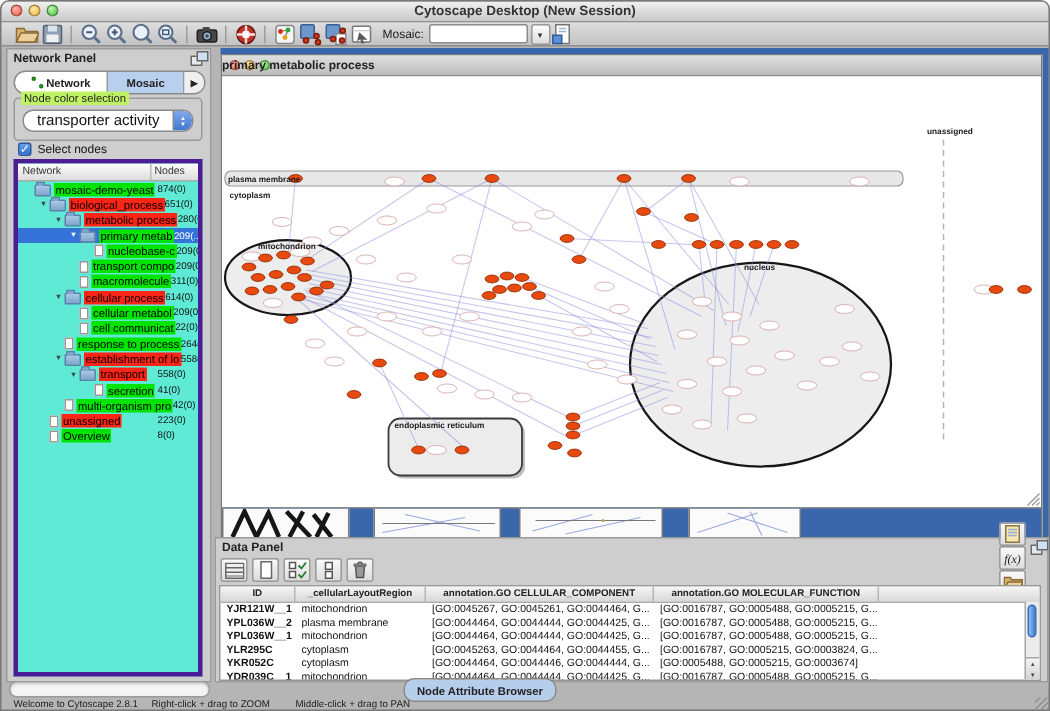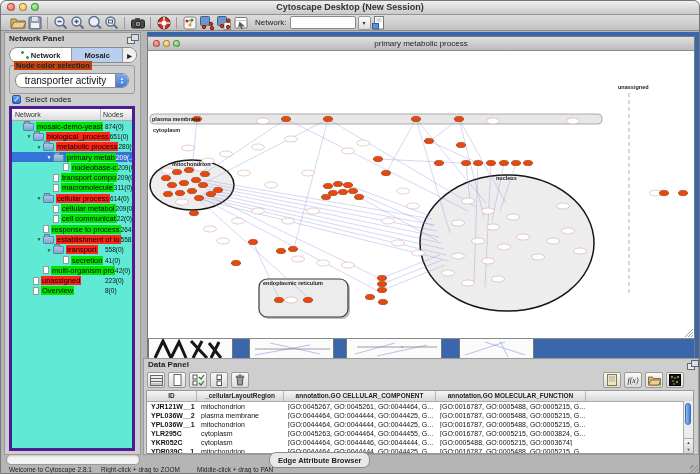--- a/index.html
+++ b/index.html
@@ -39,21 +39,21 @@
   .cptab:nth-child(1){flex:1.25;}
   .cptab:nth-child(2){flex:1;}
   .cptab.sel{background:#b9cfee;}
   .cptab-arrow{width:13px;display:flex;align-items:center;justify-content:center;font-size:6px;color:#222;background:#efefef;}
   .net-mini{position:relative;width:8px;height:8px;display:inline-block;}
   .net-mini::before,.net-mini::after{content:"";position:absolute;width:3px;height:3px;border-radius:50%;
     background:#2db82d;border:1px solid #177a17;box-sizing:border-box;}
   .net-mini::before{left:0;top:0;}
   .net-mini::after{right:0;bottom:0;}
   .groupbox{position:absolute;left:8px;top:64px;width:124px;height:27px;border:1px solid #9b9b9b;border-radius:3px;}
-  .legend{position:absolute;top:-5px;left:4px;background:#c2410c;padding:0 2px;font-size:7.5px;font-weight:bold;color:#222;}
+  .legend{position:absolute;top:-5px;left:4px;background:#bef264;padding:0 2px;font-size:7.5px;font-weight:normal;color:#222;}
   .combo{position:absolute;left:5px;top:7px;width:112px;height:13px;background:#fff;border:1px solid #8a8a8a;
     border-radius:7px;display:flex;align-items:center;overflow:hidden;}
   .combo-val{flex:1;text-align:center;font-size:10px;color:#111;}
   .combo-step{width:12px;height:100%;background:linear-gradient(#7fa9ec,#3f77cf);display:flex;flex-direction:column;
     align-items:center;justify-content:center;color:#fff;font-size:4px;line-height:4px;border-left:1px solid #8a8a8a;}
   .check-row{position:absolute;left:11px;top:94px;display:flex;align-items:center;gap:4px;}
   .checkbox{width:9px;height:9px;border-radius:2px;background:linear-gradient(#6aa2ec,#2f6cd0);border:1px solid #2a569f;
     color:#fff;font-size:8px;line-height:8px;display:flex;align-items:center;justify-content:center;box-sizing:border-box;}
   .check-label{font-size:8px;color:#111;}
   .tree{position:absolute;left:8px;top:105px;width:126px;height:345px;background:#5eead4;border:3px solid #4c1d95;
@@ -77,34 +77,34 @@
   .hl-red{background:#fe2416;}
   .tfill{flex:1;}
   .tcount{width:27px;font-size:6.5px;color:#111;flex:0 0 auto;}
   .trow.sel .tcount{color:#fff;}
   
   .bg-blue-top{position:absolute;left:146px;top:31px;width:552px;height:5px;background:#3a67ac;}
   .bg-blue-right{position:absolute;left:694px;top:31px;width:5px;height:326px;background:#3a67ac;}
   .net-window{position:absolute;left:146px;top:35px;width:548px;height:322px;background:#fff;border:1px solid #7a7a7a;
     box-sizing:border-box;}
   .net-titlebar{position:relative;height:13px;background:linear-gradient(#e0e0e0,#bcbcbc);border-bottom:1px solid #8c8c8c;}
-  .net-title{position:absolute;left:0;right:0;top:0;height:13px;line-height:13px;text-align:center;font-size:8px;
-    font-weight:normal;color:#222;}
+  .net-title{position:absolute;left:0;right:0;top:0;height:13px;line-height:13px;text-align:left;font-size:8px;
+    font-weight:bold;color:#222;}
   .net-lights{position:absolute;left:5px;top:3px;display:flex;gap:3px;}
   .net-lights .light{width:7px;height:7px;}
   .net-canvas{position:relative;width:546px;height:287px;background:#fff;overflow:hidden;}
   .net-strip{position:relative;height:20px;border-top:1px solid #8a8a8a;background:#3a67ac;overflow:hidden;}
   .strip-seg{position:absolute;top:0;height:100%;background:#fbfbfb;border-left:1px solid #777;border-right:1px solid #777;box-sizing:border-box;}
   
   .dp-panel{position:absolute;left:142px;top:357px;width:556px;height:97px;background:#cecece;border:1px solid #9a9a9a;box-sizing:border-box;}
   .dp-header{position:absolute;left:147px;top:359px;font-size:8px;font-weight:bold;color:#222;}
   .dp-toolbar{position:absolute;left:146px;top:371px;width:548px;height:16px;display:flex;align-items:center;}
   .dbtn{width:16px;height:14px;border:1px solid #9a9a9a;border-radius:2px;background:linear-gradient(#fafafa,#dcdcdc);
     display:inline-flex;align-items:center;justify-content:center;margin-right:3px;flex:0 0 auto;}
-  .dp-right{margin-left:auto;display:flex;margin-right:8px;}
+  .dp-right{margin-left:auto;display:flex;margin-right:8px;flex-direction:column;}
   .fx{font-family:"Liberation Serif",serif;font-style:italic;font-size:8px;color:#222;}
   .dp-table{position:absolute;left:145px;top:389px;width:548px;height:64px;background:#fff;border:1px solid #999;
     box-sizing:border-box;overflow:hidden;}
   .dp-thead{display:flex;height:10px;background:linear-gradient(#f6f6f6,#d8d8d8);border-bottom:1px solid #aaa;}
   .thc{font-size:6.5px;font-weight:bold;color:#222;text-align:center;line-height:10px;border-right:1px solid #b5b5b5;
     overflow:hidden;white-space:nowrap;flex:0 0 auto;box-sizing:border-box;}
   .thc.fill{flex:1;border-right:none;}
   .drow{display:flex;height:9px;align-items:center;}
   .dc{font-size:7px;color:#111;padding-left:4px;overflow:hidden;white-space:nowrap;flex:0 0 auto;box-sizing:border-box;}
   .dc.idc{font-weight:bold;}
@@ -232,21 +232,21 @@
           <circle cx="12.5" cy="5.5" r="1.7" fill="#d8391f" stroke="#7c1c0c"></circle>
         </svg>
       </span>
     <span class="tbtn">
         <svg width="16" height="16" viewBox="0 0 16 16">
           <rect x="2" y="2.5" width="12" height="10.5" rx="1" fill="#fff" stroke="#777"></rect>
           <line x1="2" y1="5.5" x2="14" y2="5.5" stroke="#bbb" stroke-width=".8"></line>
           <path d="M6.5 6.5 L12 11.5 L8.8 11.5 L9.8 14 L8 14 L7.2 11.2 L5 12.5 z" fill="#5a5a5a"></path>
         </svg>
       </span>
-    <span class="search-label">Network:</span>
+    <span class="search-label">Mosaic:</span>
     <input class="search-input" value="" style="">
     <span class="search-drop">▾</span>
     <span class="tbtn">
         <svg width="16" height="16" viewBox="0 0 16 16">
           <rect x="3.5" y="1.5" width="9" height="12.5" fill="#fff" stroke="#777"></rect>
           <line x1="5.5" y1="4" x2="10.5" y2="4" stroke="#9db3c9"></line>
           <line x1="5.5" y1="6" x2="10.5" y2="6" stroke="#9db3c9"></line>
           <rect x="1.5" y="8.5" width="6" height="5.5" fill="#5b8fd6" stroke="#2d5c9c"></rect>
         </svg>
       </span>
@@ -743,20 +743,20 @@
           <span class="dc" style="width: 150px;">[GO:0016787, GO:0005488, GO:0005215, G...</span>
         </div>
       </div>
     <div class="dp-scroll">
       <span class="dp-thumb"></span>
       <span class="dp-arrows">▲<br>▼</span>
     </div>
   </div>
 
   <div class="bottom-tabs" id="bottom-tabs">
-      <span class="btab">Edge Attribute Browser</span>
+      <span class="btab sel">Node Attribute Browser</span>
     </div>
   <div class="progress"></div>
   <span class="status" style="left:8px;">Welcome to Cytoscape 2.8.1</span>
   <span class="status" style="left:100px;">Right-click + drag to ZOOM</span>
   <span class="status" style="left:196px;">Middle-click + drag to PAN</span>
   <span class="win-grip"></span>
 </div>
 
 </body></html>

